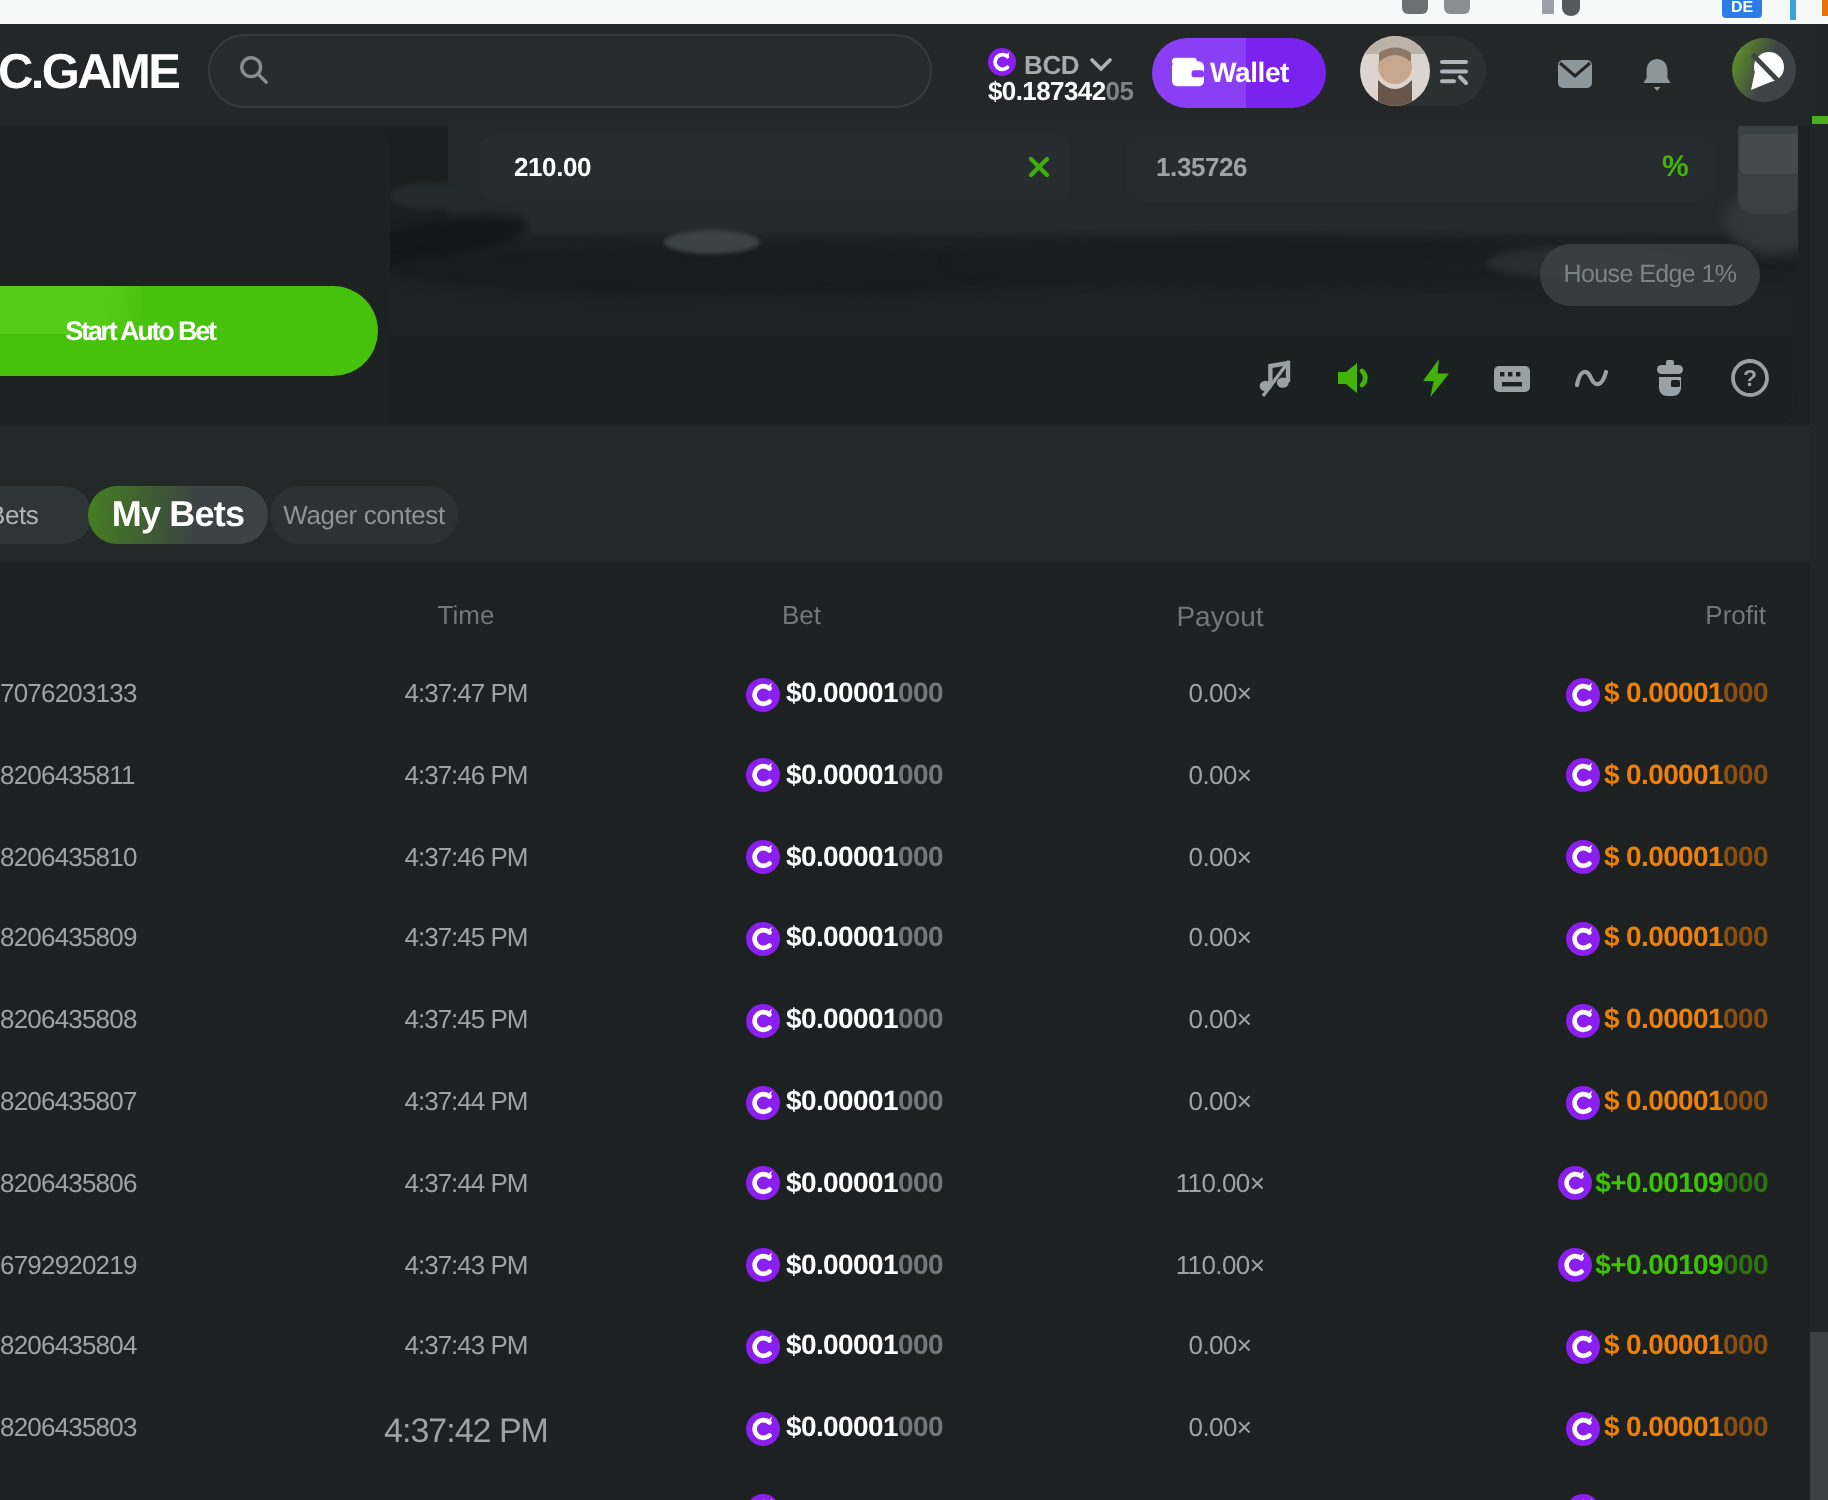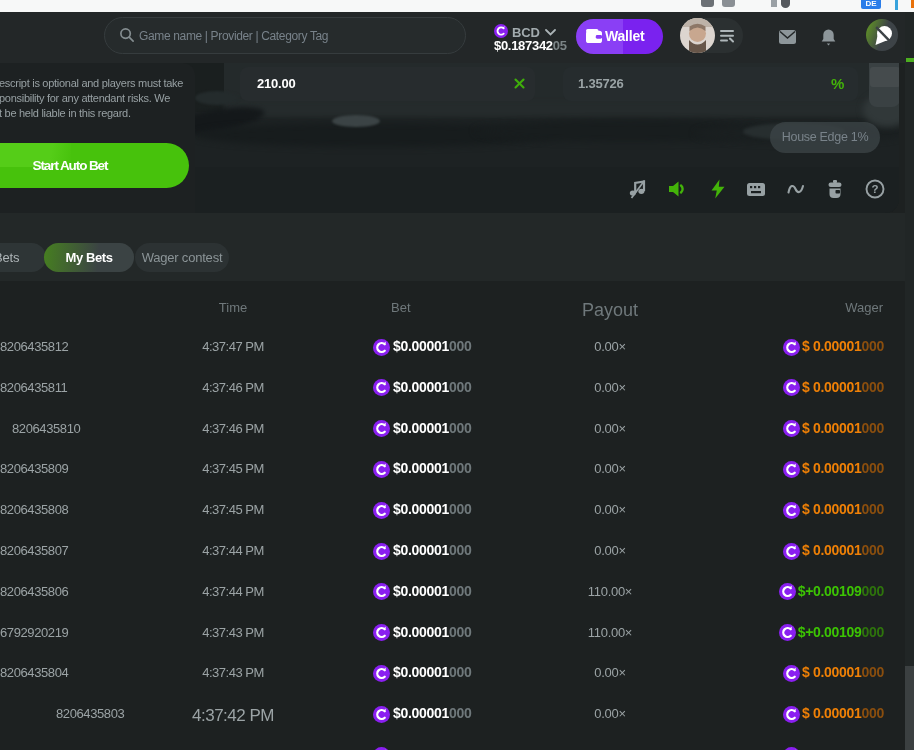--- a/index.html
+++ b/index.html
@@ -29,23 +29,20 @@
     <div class="abs" style="left:215px;top:28px;width:44px;height:14px;background:#242b2c;border-radius:50%;filter:blur(1px);"></div>
     <div class="abs" style="left:352px;top:52px;width:48px;height:12px;background:#3b4345;border-radius:50%;filter:blur(1px);"></div>
     <div class="abs" style="left:763px;top:60px;width:102px;height:17px;background:#272e2f;border-radius:50%;filter:blur(1.5px);"></div>
 
     <div class="abs" style="left:883px;top:30px;width:48px;height:34px;background:#313839;border-radius:50%;filter:blur(3px);"></div>
     <div class="abs" style="left:889px;top:0;width:31px;height:44px;background:#3a4143;border-radius:0 0 8px 8px;"></div>
     <div class="abs" style="left:890px;top:4px;width:30px;height:20px;background:#454b4d;border-radius:3px;"></div>
   </div>
 
   <div class="abs" style="left:0;top:63px;width:195px;height:150px;background:#1d2122;border-radius:0 12px 0 0;"></div>
-  <div class="abs" style="left:-1px;top:76px;width:220px;font-size:11px;letter-spacing:-0.28px;line-height:15px;color:#97a0a3;white-space:nowrap;">
-    escript is optional and players must take<br>ponsibility for any attendant risks. We<br>t be held liable in this regard.
-  </div>
   <div class="abs" style="left:-49px;top:143px;width:238px;height:45px;border-radius:23px;background:#47c20c;"></div>
   <div class="abs" style="left:-49px;top:143px;width:120px;height:24px;border-radius:23px 0 0 0;background:linear-gradient(100deg,#55cd18 82%,#47c20c);"></div>
   <div class="abs" style="left:-49px;top:143px;width:238px;height:45px;line-height:45px;text-align:center;color:#fff;font-weight:bold;font-size:13.5px;letter-spacing:-1.1px;">Start Auto Bet</div>
 
   <div class="abs" style="left:240px;top:67px;width:295px;height:34px;border-radius:8px;background:#272c2e;"></div>
   <div class="abs" style="left:257px;top:67px;height:34px;line-height:34px;color:#fff;font-weight:bold;font-size:13px;letter-spacing:-0.2px;">210.00</div>
   <svg class="abs" style="left:514px;top:78px;" width="11" height="11" viewBox="0 0 11 11">
       <g stroke="#3fae0b" stroke-width="2.1" stroke-linecap="round">
         <line x1="1.5" y1="1.5" x2="9.5" y2="9.5"></line>
         <line x1="9.5" y1="1.5" x2="1.5" y2="9.5"></line>
@@ -90,27 +87,27 @@
         <path d="M5.5 10.5 h11 v5.5 a4 4 0 0 1 -4 4 h-3 a4 4 0 0 1 -4 -4z" fill="#98a1a4"></path>
         <rect x="11.5" y="12" width="4.5" height="3.5" rx="0.8" fill="#1b2021"></rect>
       </svg>
       <svg style="position:absolute;left:864px;top:178px;" width="22" height="22" viewBox="0 0 22 22">
         <circle cx="11" cy="11" r="8.5" fill="none" stroke="#98a1a4" stroke-width="1.9"></circle>
         <text x="11" y="15" font-size="11.5" font-weight="bold" fill="#98a1a4" text-anchor="middle" font-family="Liberation Sans">?</text>
       </svg>
     </div>
 
   <div class="abs" style="left:0;top:12px;width:914px;height:51px;background:#232728;"></div>
+  <div class="abs" style="left:-1px;top:12px;width:200px;height:51px;line-height:50px;color:#fff;font-weight:900;font-size:24.5px;letter-spacing:-1.3px;">C.GAME</div>
 
   <div class="abs" style="left:104px;top:17px;width:362px;height:37px;border-radius:19px;background:#262b2c;border:1px solid #363c3e;"></div>
   <svg class="abs" style="left:119px;top:27px;" width="16" height="16" viewBox="0 0 17 17">
       <circle cx="7" cy="7" r="5" fill="none" stroke="#848d90" stroke-width="1.8"></circle>
       <line x1="10.8" y1="10.8" x2="15" y2="15" stroke="#848d90" stroke-width="1.8" stroke-linecap="round"></line>
     </svg>
-  <div class="abs" style="left:139px;top:17px;height:38px;line-height:38px;color:#78828a;font-size:12px;letter-spacing:-0.35px;">Game name | Provider | Category Tag</div>
 
   <svg class="abs" style="left:494px;top:24px;" width="14" height="14" viewBox="0 0 20 20">
       <circle cx="10" cy="10" r="10" fill="#8a1ff0"></circle>
       <path d="M13.8 6.2A5.2 5.2 0 1 0 13.8 13.8" fill="none" stroke="#fff" stroke-width="2.7" stroke-linecap="round"></path>
       <path d="M12.3 5.2 L15.3 2.8 L14.2 6.8z" fill="#fff"></path>
     </svg>
   <div class="abs" style="left:512px;top:25px;font-size:13px;font-weight:bold;color:#a2abae;letter-spacing:-0.2px;">BCD</div>
   <svg class="abs" style="left:545px;top:29px;" width="11" height="7" viewBox="0 0 11 7">
       <path d="M1 1 L5.5 5.5 L10 1" fill="none" stroke="#aab3b6" stroke-width="1.8" stroke-linecap="round"></path>
     </svg>
@@ -176,38 +173,38 @@
   <div class="abs" style="left:722px;top:0;width:13px;height:7px;background:#8a8f94;border-radius:0 0 3px 3px;"></div>
   <div class="abs" style="left:771px;top:0;width:6px;height:7px;background:#9aa0a5;"></div>
   <div class="abs" style="left:781px;top:0;width:9px;height:8px;background:#55595e;border-radius:0 0 50% 50%;"></div>
   <div class="abs" style="left:861px;top:0;width:20px;height:9px;background:#2b7de9;border-radius:0 0 2px 2px;color:#fff;font-size:8px;font-weight:bold;text-align:center;line-height:8px;">DE</div>
   <div class="abs" style="left:895px;top:0;width:3px;height:10px;background:#38a3dc;"></div>
   <div class="abs" style="left:911px;top:0;width:3px;height:8px;background:#e8710a;"></div>
 
   <div class="abs" style="left:0;top:213px;width:914px;height:68px;background:#232828;"></div>
   <div class="abs" style="left:-30px;top:243px;width:76px;height:29px;border-radius:15px;background:#2e3536;"></div>
   <div class="abs" style="left:-6px;top:243px;height:29px;line-height:29px;font-size:13px;letter-spacing:-0.2px;color:#aeb5b8;">Bets</div>
-  <div class="abs" style="left:44px;top:243px;width:90px;height:29px;border-radius:15px;background:linear-gradient(95deg,#467f20 0%,#3b4344 60%);color:#fff;font-weight:bold;font-size:13px;letter-spacing:-0.4px;text-align:center;line-height:29px;">My Bets</div>
+  <div class="abs" style="left:44px;top:243px;width:90px;height:29px;border-radius:15px;background:linear-gradient(95deg,#467f20 0%,#3b4344 60%);color:#fff;font-weight:bold;font-size:18px;letter-spacing:-0.4px;text-align:center;line-height:29px;">My Bets</div>
   <div class="abs" style="left:135px;top:243px;width:94px;height:29px;border-radius:15px;background:#2c3233;color:#8b9497;font-size:13px;letter-spacing:-0.2px;text-align:center;line-height:29px;">Wager contest</div>
 
   <div class="abs" style="left:0;top:275px;width:914px;height:20px;background:#232828;"></div>
   <div class="abs" style="left:0;top:281px;width:914px;height:469px;background:#1d2121;border-radius:0 12px 0 0;"></div>
   <div id="thead">
 <div class="abs" style="left:203px;top:300px;width:60px;text-align:center;font-size:13px;color:#6f787b;">Time</div>
 <div class="abs" style="left:391px;top:300px;width:60px;text-align:left;font-size:13px;color:#6f787b;">Bet</div>
-<div class="abs" style="left:580px;top:300px;width:60px;text-align:center;font-size:18px;color:#6f787b;">Payout</div>
-<div class="abs" style="left:783px;top:300px;width:100px;text-align:right;font-size:13px;color:#6f787b;">Wager</div>
+<div class="abs" style="left:580px;top:300px;width:60px;text-align:center;font-size:14px;color:#6f787b;">Payout</div>
+<div class="abs" style="left:783px;top:300px;width:100px;text-align:right;font-size:13px;color:#6f787b;">Profit</div>
     </div>
   <div id="rows">
       <svg class="abs" style="left:373px;top:338.5px;" width="17" height="17" viewBox="0 0 20 20">
         <circle cx="10" cy="10" r="10" fill="#8a1ff0"></circle>
         <path d="M13.8 6.2A5.2 5.2 0 1 0 13.8 13.8" fill="none" stroke="#fff" stroke-width="2.7" stroke-linecap="round"></path>
         <path d="M12.3 5.2 L15.3 2.8 L14.2 6.8z" fill="#fff"></path>
       </svg>
-      <div class="abs" style="left:0;top:339px;font-size:13px;letter-spacing:-0.4px;color:#9ba3a5;">8206435812</div>
+      <div class="abs" style="left:0;top:339px;font-size:13px;letter-spacing:-0.4px;color:#9ba3a5;">7076203133</div>
       <div class="abs" style="left:173px;top:339px;width:120px;text-align:center;font-size:13px;letter-spacing:-0.5px;color:#9ba3a5;">4:37:47 PM</div>
       <div class="abs" style="left:393px;top:338px;font-size:14px;font-weight:bold;letter-spacing:-0.3px;color:#fff;">$0.00001<span style="color:#6f787b;">000</span></div>
       <div class="abs" style="left:550px;top:339px;width:120px;text-align:center;font-size:13px;letter-spacing:-0.3px;color:#9ba3a5;">0.00×</div>
       <svg class="abs" style="left:783px;top:338.5px;" width="17" height="17" viewBox="0 0 20 20">
         <circle cx="10" cy="10" r="10" fill="#8a1ff0"></circle>
         <path d="M13.8 6.2A5.2 5.2 0 1 0 13.8 13.8" fill="none" stroke="#fff" stroke-width="2.7" stroke-linecap="round"></path>
         <path d="M12.3 5.2 L15.3 2.8 L14.2 6.8z" fill="#fff"></path>
       </svg>
       <div class="abs" style="left:700px;top:338px;width:184px;text-align:right;font-size:14px;font-weight:bold;letter-spacing:-0.3px;color:#ef8006;">$&nbsp;0.00001<span style="color:#8a4e0e;">000</span></div>
       <svg class="abs" style="left:373px;top:379.3px;" width="17" height="17" viewBox="0 0 20 20">
@@ -223,21 +220,21 @@
         <circle cx="10" cy="10" r="10" fill="#8a1ff0"></circle>
         <path d="M13.8 6.2A5.2 5.2 0 1 0 13.8 13.8" fill="none" stroke="#fff" stroke-width="2.7" stroke-linecap="round"></path>
         <path d="M12.3 5.2 L15.3 2.8 L14.2 6.8z" fill="#fff"></path>
       </svg>
       <div class="abs" style="left:700px;top:378.8px;width:184px;text-align:right;font-size:14px;font-weight:bold;letter-spacing:-0.3px;color:#ef8006;">$&nbsp;0.00001<span style="color:#8a4e0e;">000</span></div>
       <svg class="abs" style="left:373px;top:420.1px;" width="17" height="17" viewBox="0 0 20 20">
         <circle cx="10" cy="10" r="10" fill="#8a1ff0"></circle>
         <path d="M13.8 6.2A5.2 5.2 0 1 0 13.8 13.8" fill="none" stroke="#fff" stroke-width="2.7" stroke-linecap="round"></path>
         <path d="M12.3 5.2 L15.3 2.8 L14.2 6.8z" fill="#fff"></path>
       </svg>
-      <div class="abs" style="left:0;top:420.6px;font-size:13px;letter-spacing:-0.4px;color:#9ba3a5;margin-left:12px;">8206435810</div>
+      <div class="abs" style="left:0;top:420.6px;font-size:13px;letter-spacing:-0.4px;color:#9ba3a5;">8206435810</div>
       <div class="abs" style="left:173px;top:420.6px;width:120px;text-align:center;font-size:13px;letter-spacing:-0.5px;color:#9ba3a5;">4:37:46 PM</div>
       <div class="abs" style="left:393px;top:419.6px;font-size:14px;font-weight:bold;letter-spacing:-0.3px;color:#fff;">$0.00001<span style="color:#6f787b;">000</span></div>
       <div class="abs" style="left:550px;top:420.6px;width:120px;text-align:center;font-size:13px;letter-spacing:-0.3px;color:#9ba3a5;">0.00×</div>
       <svg class="abs" style="left:783px;top:420.1px;" width="17" height="17" viewBox="0 0 20 20">
         <circle cx="10" cy="10" r="10" fill="#8a1ff0"></circle>
         <path d="M13.8 6.2A5.2 5.2 0 1 0 13.8 13.8" fill="none" stroke="#fff" stroke-width="2.7" stroke-linecap="round"></path>
         <path d="M12.3 5.2 L15.3 2.8 L14.2 6.8z" fill="#fff"></path>
       </svg>
       <div class="abs" style="left:700px;top:419.6px;width:184px;text-align:right;font-size:14px;font-weight:bold;letter-spacing:-0.3px;color:#ef8006;">$&nbsp;0.00001<span style="color:#8a4e0e;">000</span></div>
       <svg class="abs" style="left:373px;top:460.9px;" width="17" height="17" viewBox="0 0 20 20">
@@ -328,21 +325,21 @@
         <circle cx="10" cy="10" r="10" fill="#8a1ff0"></circle>
         <path d="M13.8 6.2A5.2 5.2 0 1 0 13.8 13.8" fill="none" stroke="#fff" stroke-width="2.7" stroke-linecap="round"></path>
         <path d="M12.3 5.2 L15.3 2.8 L14.2 6.8z" fill="#fff"></path>
       </svg>
       <div class="abs" style="left:700px;top:664.4px;width:184px;text-align:right;font-size:14px;font-weight:bold;letter-spacing:-0.3px;color:#ef8006;">$&nbsp;0.00001<span style="color:#8a4e0e;">000</span></div>
       <svg class="abs" style="left:373px;top:705.7px;" width="17" height="17" viewBox="0 0 20 20">
         <circle cx="10" cy="10" r="10" fill="#8a1ff0"></circle>
         <path d="M13.8 6.2A5.2 5.2 0 1 0 13.8 13.8" fill="none" stroke="#fff" stroke-width="2.7" stroke-linecap="round"></path>
         <path d="M12.3 5.2 L15.3 2.8 L14.2 6.8z" fill="#fff"></path>
       </svg>
-      <div class="abs" style="left:12px;top:706.2px;font-size:13px;letter-spacing:-0.4px;color:#9ba3a5;padding-left:44px;">8206435803</div>
+      <div class="abs" style="left:0;top:706.2px;font-size:13px;letter-spacing:-0.4px;color:#9ba3a5;">8206435803</div>
       <div class="abs" style="left:173px;top:706.2px;width:120px;text-align:center;font-size:17px;letter-spacing:-0.5px;color:#9ba3a5;">4:37:42 PM</div>
       <div class="abs" style="left:393px;top:705.2px;font-size:14px;font-weight:bold;letter-spacing:-0.3px;color:#fff;">$0.00001<span style="color:#6f787b;">000</span></div>
       <div class="abs" style="left:550px;top:706.2px;width:120px;text-align:center;font-size:13px;letter-spacing:-0.3px;color:#9ba3a5;">0.00×</div>
       <svg class="abs" style="left:783px;top:705.7px;" width="17" height="17" viewBox="0 0 20 20">
         <circle cx="10" cy="10" r="10" fill="#8a1ff0"></circle>
         <path d="M13.8 6.2A5.2 5.2 0 1 0 13.8 13.8" fill="none" stroke="#fff" stroke-width="2.7" stroke-linecap="round"></path>
         <path d="M12.3 5.2 L15.3 2.8 L14.2 6.8z" fill="#fff"></path>
       </svg>
       <div class="abs" style="left:700px;top:705.2px;width:184px;text-align:right;font-size:14px;font-weight:bold;letter-spacing:-0.3px;color:#ef8006;">$&nbsp;0.00001<span style="color:#8a4e0e;">000</span></div>
       <svg class="abs" style="left:373px;top:746.5px;" width="17" height="17" viewBox="0 0 20 20">

